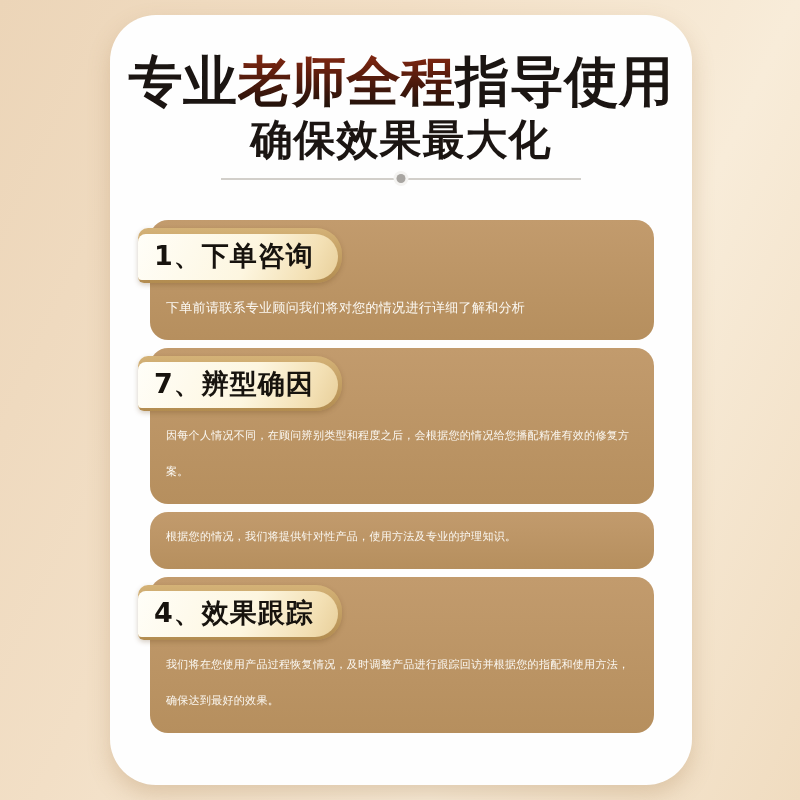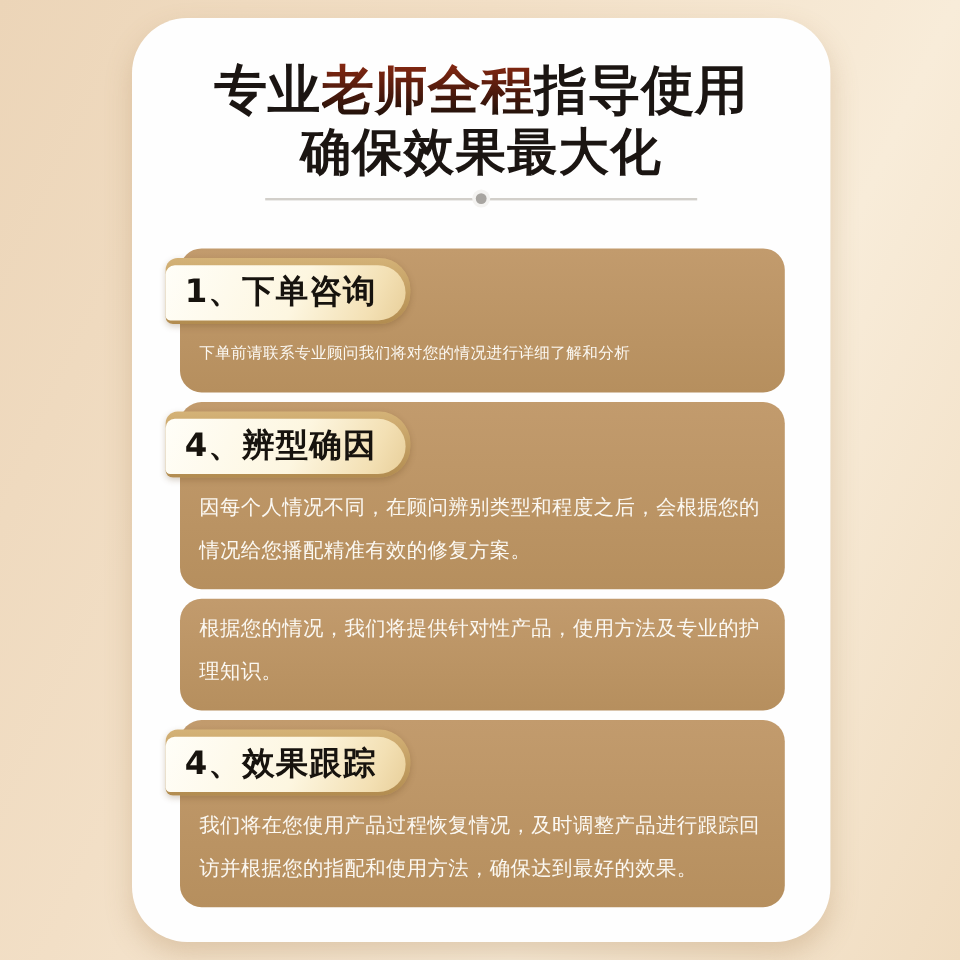--- a/index.html
+++ b/index.html
@@ -30,21 +30,21 @@
     box-shadow: 0 10px 22px rgba(168, 128, 82, 0.30);
   }
   .title {
     margin-top: 33px;
     text-align: center;
     font-family: "DejaVu Serif", "Liberation Serif", serif;
     font-weight: 900;
     color: #1b1512;
   }
   .title-line1 {
-    font-size: 44px;
+    font-size: 54px;
     line-height: 1.25;
     letter-spacing: 0.5px;
     white-space: nowrap;
   }
   .title-line2 {
     font-size: 42px;
     line-height: 1.15;
     letter-spacing: 1px;
   }
   .t-dark { color: #1b1512; }
@@ -95,21 +95,21 @@
     border-radius: 8px 24px 24px 4px;
     padding: 4px 24px 6px 16px;
     font-size: 27px;
     font-weight: bold;
     color: #17130e;
     letter-spacing: 1px;
   }
   .step-body {
     margin: 0;
     padding: 7px 14px 4px 16px;
-    font-size: 17px;
+    font-size: 11px;
     line-height: 36px;
     color: #fbf8f2;
     letter-spacing: 0.3px;
   }
   .step-body.one-line {
     white-space: nowrap;
     font-size: 13px;
   }
 </style>
 </head>
@@ -133,21 +133,21 @@
 
       <div class="step">
         <div class="badge-wrap">
           <div class="badge-face">1、下单咨询</div>
         </div>
         <p class="step-body one-line">下单前请联系专业顾问我们将对您的情况进行详细了解和分析</p>
       </div>
 
       <div class="step">
         <div class="badge-wrap">
-          <div class="badge-face">4、辨型确因</div>
+          <div class="badge-face">7、辨型确因</div>
         </div>
         <p class="step-body">因每个人情况不同，在顾问辨别类型和程度之后，会根据您的情况给您播配精准有效的修复方案。</p>
       </div>
 
       <div class="step">
         <p class="step-body">根据您的情况，我们将提供针对性产品，使用方法及专业的护理知识。</p>
       </div>
 
       <div class="step">
         <div class="badge-wrap">

